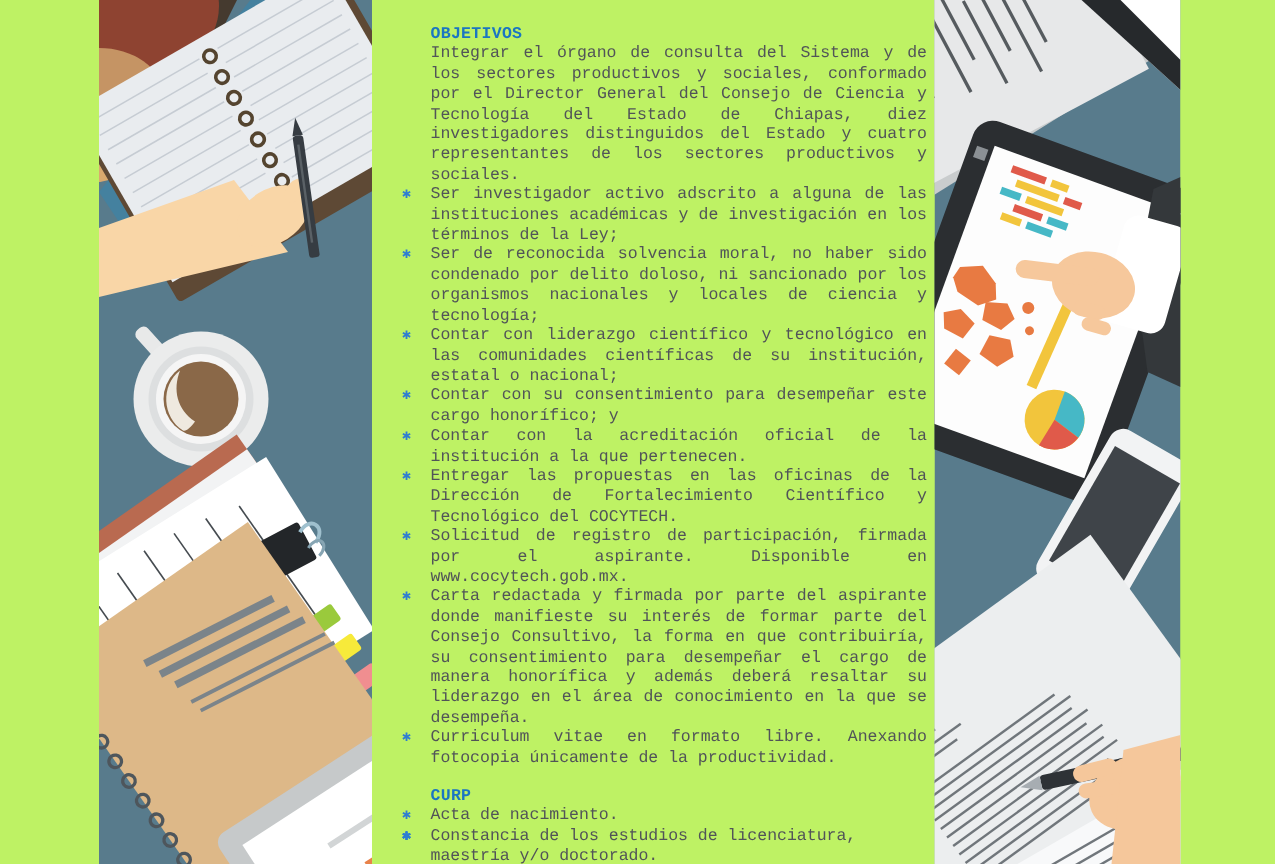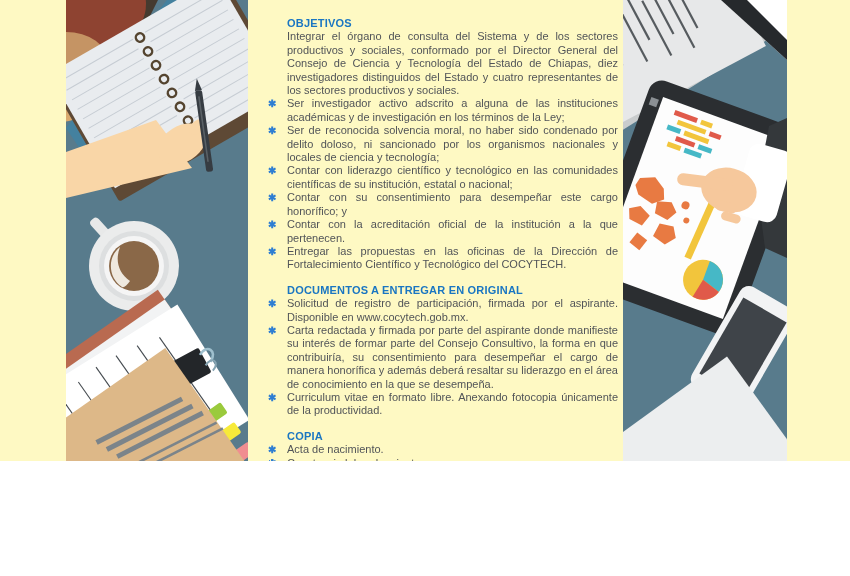--- a/index.html
+++ b/index.html
@@ -1,18 +1,18 @@
 <!DOCTYPE html>
 <html><head>
 <meta charset="utf-8">
 <style>
   html,body { margin:0; padding:0; background:#ffffff; }
   .stage {
-    position:relative; width:850px; height:461px; overflow:hidden;
-    background:#fef9c3; font-family:Liberation Sans, sans-serif;
+    position:relative; width:850px; height:576px; overflow:hidden;
+    background:#bef264; font-family:Liberation Mono, monospace;
   }
   .scene { position:absolute; top:0; display:block; }
   .scene.left  { left:66px; }
   .scene.right { left:623px; }
   .content {
     position:absolute; left:287px; top:17px; width:331px;
     color:#515458; font-size:11px; line-height:13.4px;
   }
   .content h2 {
     margin:12px 0 0 0; font-size:11px; line-height:13.4px;
@@ -174,36 +174,35 @@
         <li><span class="bullet">✱</span><span>Ser investigador activo adscrito a alguna de las instituciones académicas y de investigación en los términos de la Ley;</span></li>
         <li><span class="bullet">✱</span><span>Ser de reconocida solvencia moral, no haber sido condenado por delito doloso, ni sancionado por los organismos nacionales y locales de ciencia y tecnología;</span></li>
         <li><span class="bullet">✱</span><span>Contar con liderazgo científico y tecnológico en las comunidades científicas de su institución, estatal o nacional;</span></li>
         <li><span class="bullet">✱</span><span>Contar con su consentimiento para desempeñar este cargo honorífico; y</span></li>
         <li><span class="bullet">✱</span><span>Contar con la acreditación oficial de la institución a la que pertenecen.</span></li>
         <li><span class="bullet">✱</span><span>Entregar las propuestas en las oficinas de la Dirección de Fortalecimiento Científico y Tecnológico del COCYTECH.</span></li>
       </ul>
     </section>
 
     <section>
-      <h2>DOCUMENTOS A ENTREGAR EN ORIGINAL</h2>
       <ul>
         <li><span class="bullet">✱</span><span>Solicitud de registro de participación, firmada por el aspirante. Disponible en www.cocytech.gob.mx.</span></li>
         <li><span class="bullet">✱</span><span>Carta redactada y firmada por parte del aspirante donde manifieste su interés de formar parte del Consejo Consultivo, la forma en que contribuiría, su consentimiento para desempeñar el cargo de manera honorífica y además deberá resaltar su liderazgo en el área de conocimiento en la que se desempeña.</span></li>
         <li><span class="bullet">✱</span><span>Curriculum vitae en formato libre. Anexando fotocopia únicamente de la productividad.</span></li>
       </ul>
     </section>
 
     <section>
-      <h2>COPIA</h2>
+      <h2>CURP</h2>
       <ul class="copia">
         <li><span class="bullet">✱</span><span>Acta de nacimiento.</span></li>
         <li><span class="bullet">✱</span></li>
         <li><span class="bullet">✱</span></li>
         <li><span class="bullet">✱</span></li>
-        <li><span class="bullet">✱</span></li>
+        <li><span class="bullet">✱</span><span>Constancia de los estudios de licenciatura, maestría y/o doctorado.</span></li>
         <li><span class="bullet">✱</span><span>Constancia laboral reciente</span></li>
       </ul>
     </section>
   </main>
 
   <svg class="scene right" width="164" height="576" viewBox="0 0 164 576">
     <rect width="164" height="576" fill="#587b8c"></rect>
     <g transform="translate(30,38) rotate(-32)">
       <rect x="-92" y="-78" width="190" height="140" fill="#c9cccd"></rect>
       <g transform="rotate(4)">

